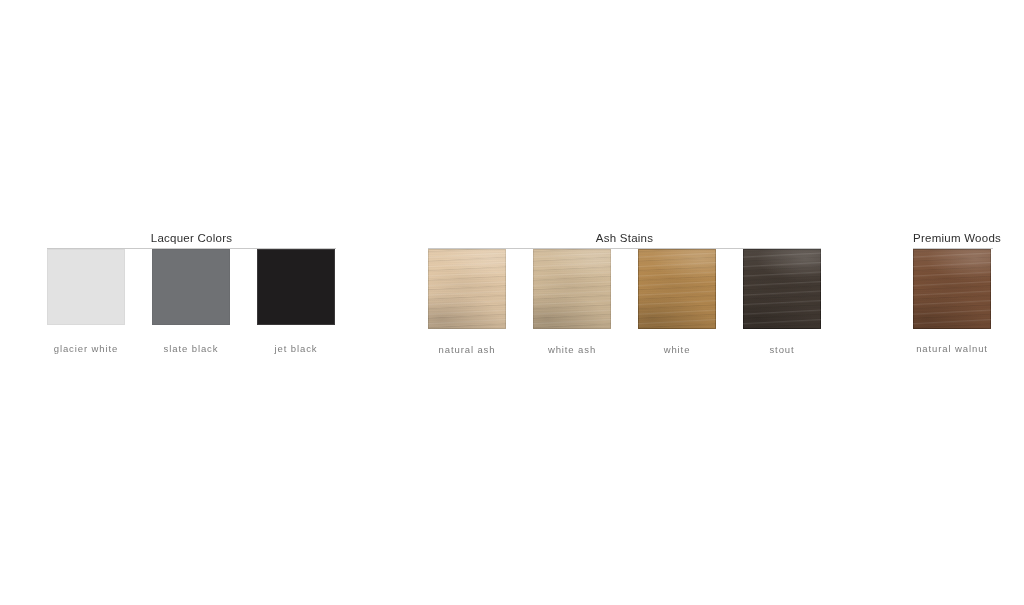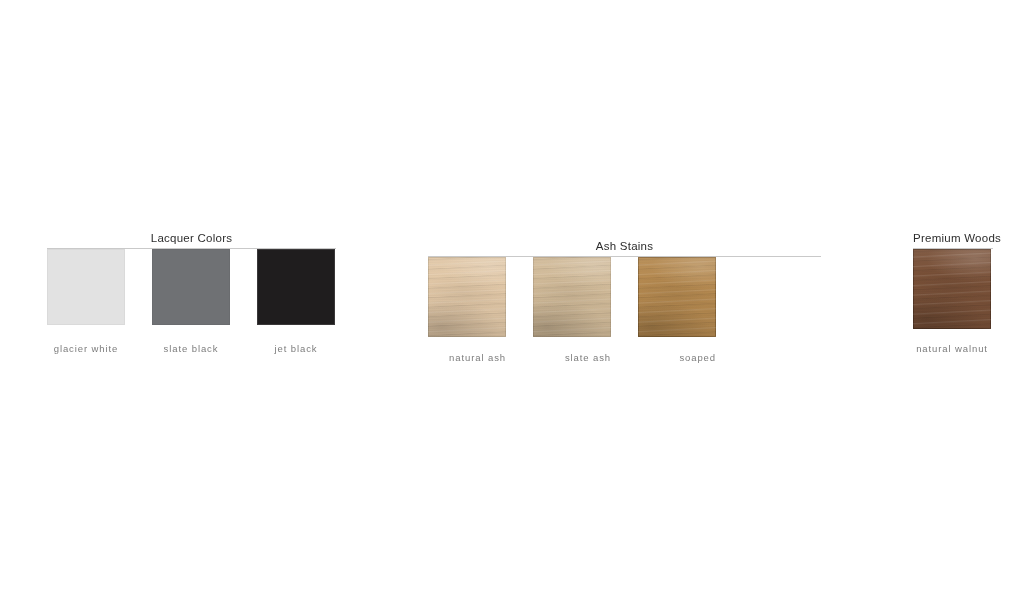--- a/index.html
+++ b/index.html
@@ -22,21 +22,21 @@
     top: 0;
     width: 1024px;
     height: 605px;
   }
 
   
   .group {
     position: absolute;
   }
   .group-lacquer  { left: 39px;  top: 231px; width: 289px; }
-  .group-ash      { left: 420px; top: 231px; width: 393px; margin-top: 8px; }
+  .group-ash      { left: 420px; top: 231px; width: 393px; }
   .group-premium  { left: 905px; top: 231px; width: 152px; }
 
   .group-header {
     text-align: center;
     font-size: 11.5px;
     color: #2d2d2d;
     letter-spacing: 0.25px;
     line-height: 14px;
     white-space: nowrap;
   }
@@ -56,21 +56,21 @@
     margin-top: 0;
   }
   .swatch-cell {
     display: flex;
     flex-direction: column;
     align-items: center;
   }
 
   .group-lacquer .swatch-cell  { width: 78px; margin-right: 27px; }
   .group-lacquer .swatch-cell:last-child { margin-right: 16px; }
-  .group-ash .swatch-cell      { width: 78px; margin-right: 27px; align-items: flex-end; }
+  .group-ash .swatch-cell      { width: 78px; margin-right: 27px; }
   .group-ash .swatch-cell:last-child { margin-right: 0; }
   .group-premium .swatch-cell  { width: 78px; margin-right: 12px; }
 
   .swatch {
     width: 78px;
     height: 76px;
     position: relative;
     overflow: hidden;
     background: #ddd;
   }
@@ -178,33 +178,42 @@
         <div class="swatch-label">natural ash</div>
       </div>
 
       <div class="swatch-cell">
         <div class="swatch wood" style="background: rgb(211, 188, 154); box-shadow: rgb(189, 168, 138) 0px 0px 0px 1px inset;">
           <div class="grain figure"></div>
           <div class="grain lines"></div>
           <div class="grain fine"></div>
           <div class="grain shade"></div>
         </div>
-        <div class="swatch-label">slate ash</div>
+        <div class="swatch-label">white ash</div>
       </div>
 
       <div class="swatch-cell">
         <div class="swatch wood" style="background: rgb(182, 138, 80); box-shadow: rgb(143, 106, 57) 0px 0px 0px 1px inset;">
           <div class="grain figure"></div>
           <div class="grain lines"></div>
           <div class="grain fine"></div>
           <div class="grain shade"></div>
         </div>
-        <div class="swatch-label">soaped</div>
-      </div>
-
+        <div class="swatch-label">white</div>
+      </div>
+
+      <div class="swatch-cell">
+        <div class="swatch wood" style="background: rgb(67, 58, 51); box-shadow: rgb(43, 37, 33) 0px 0px 0px 1px inset;">
+          <div class="grain figure"></div>
+          <div class="grain lines"></div>
+          <div class="grain fine"></div>
+          <div class="grain shade"></div>
+        </div>
+        <div class="swatch-label">stout</div>
+      </div>
 
     </div>
   </div>
 
   <div class="group group-premium">
     <div class="group-header">Premium Woods</div>
     <div class="group-rule"></div>
     <div class="swatch-row">
 
       <div class="swatch-cell">

